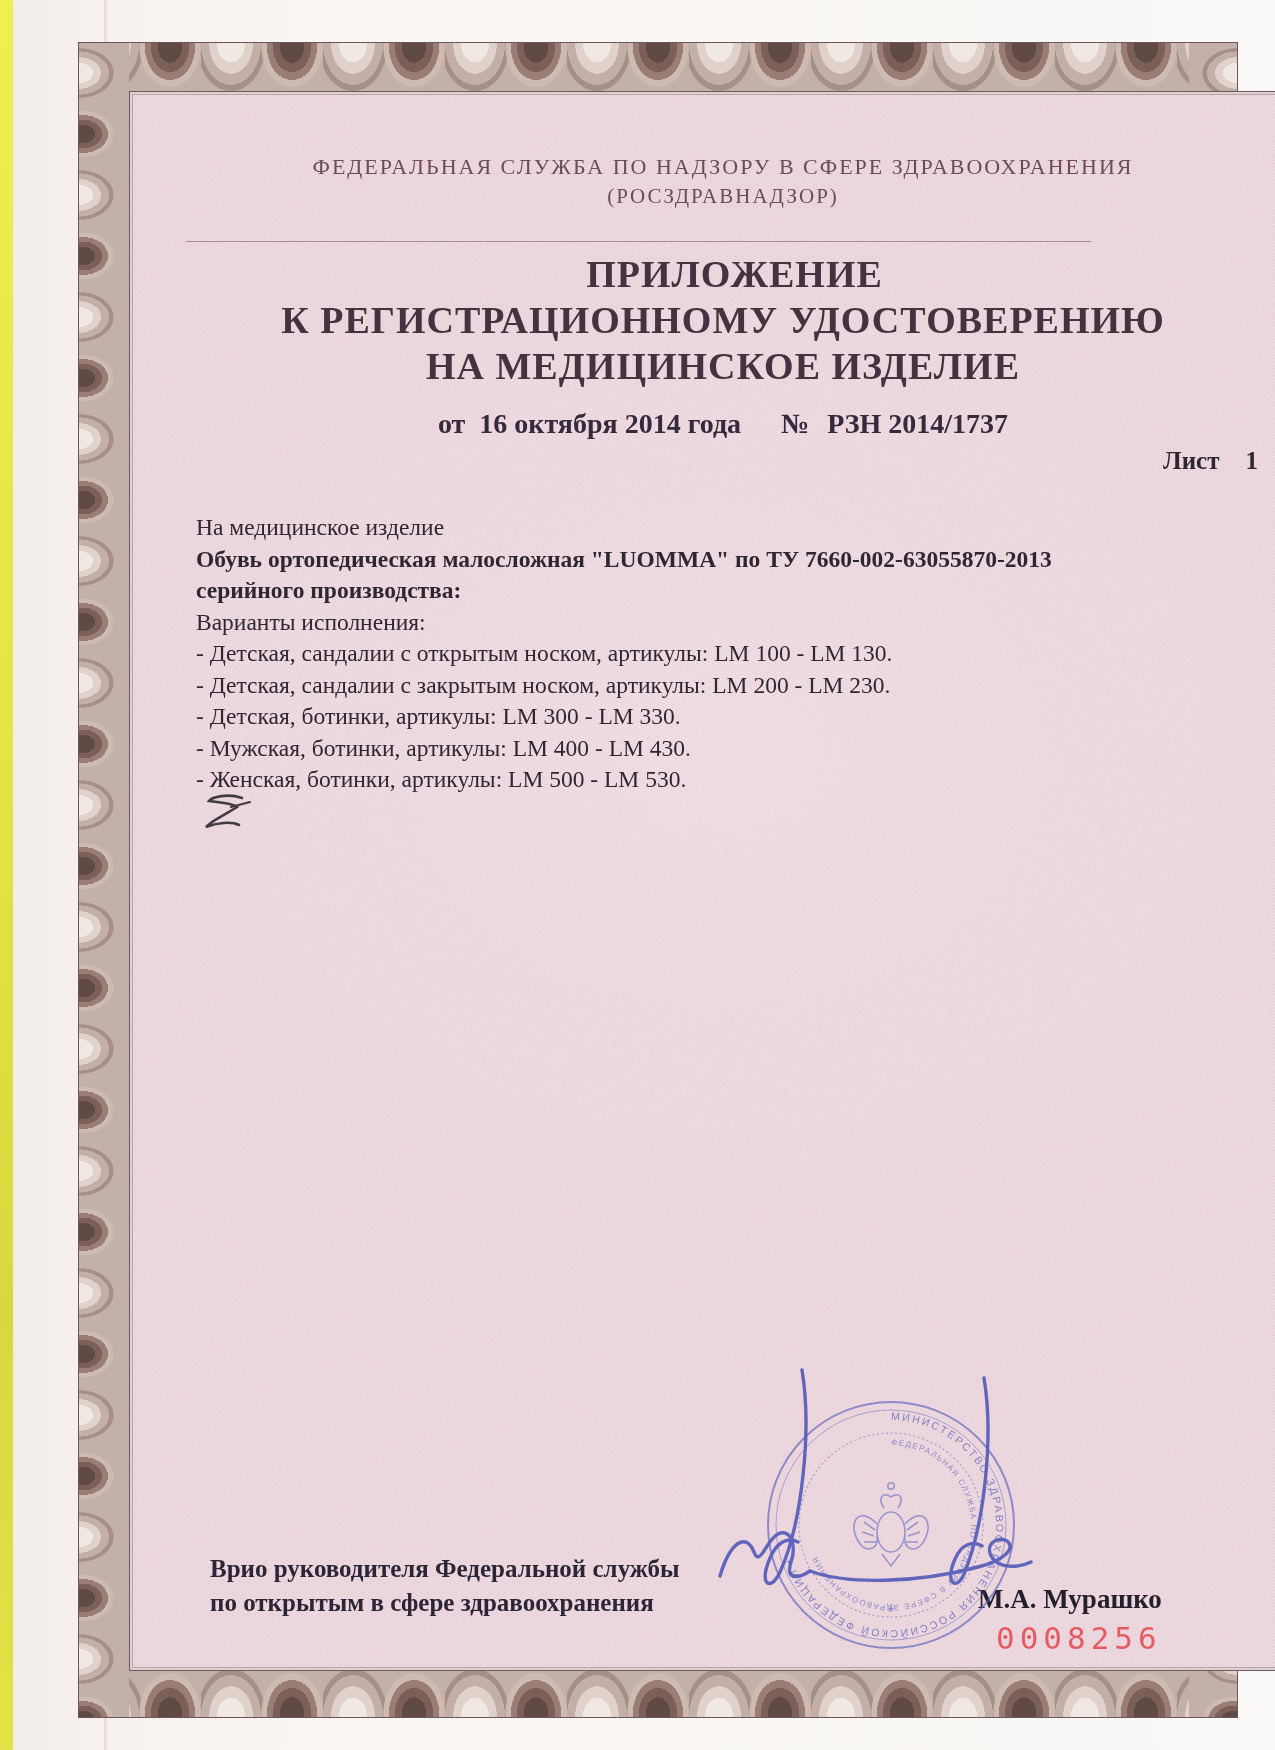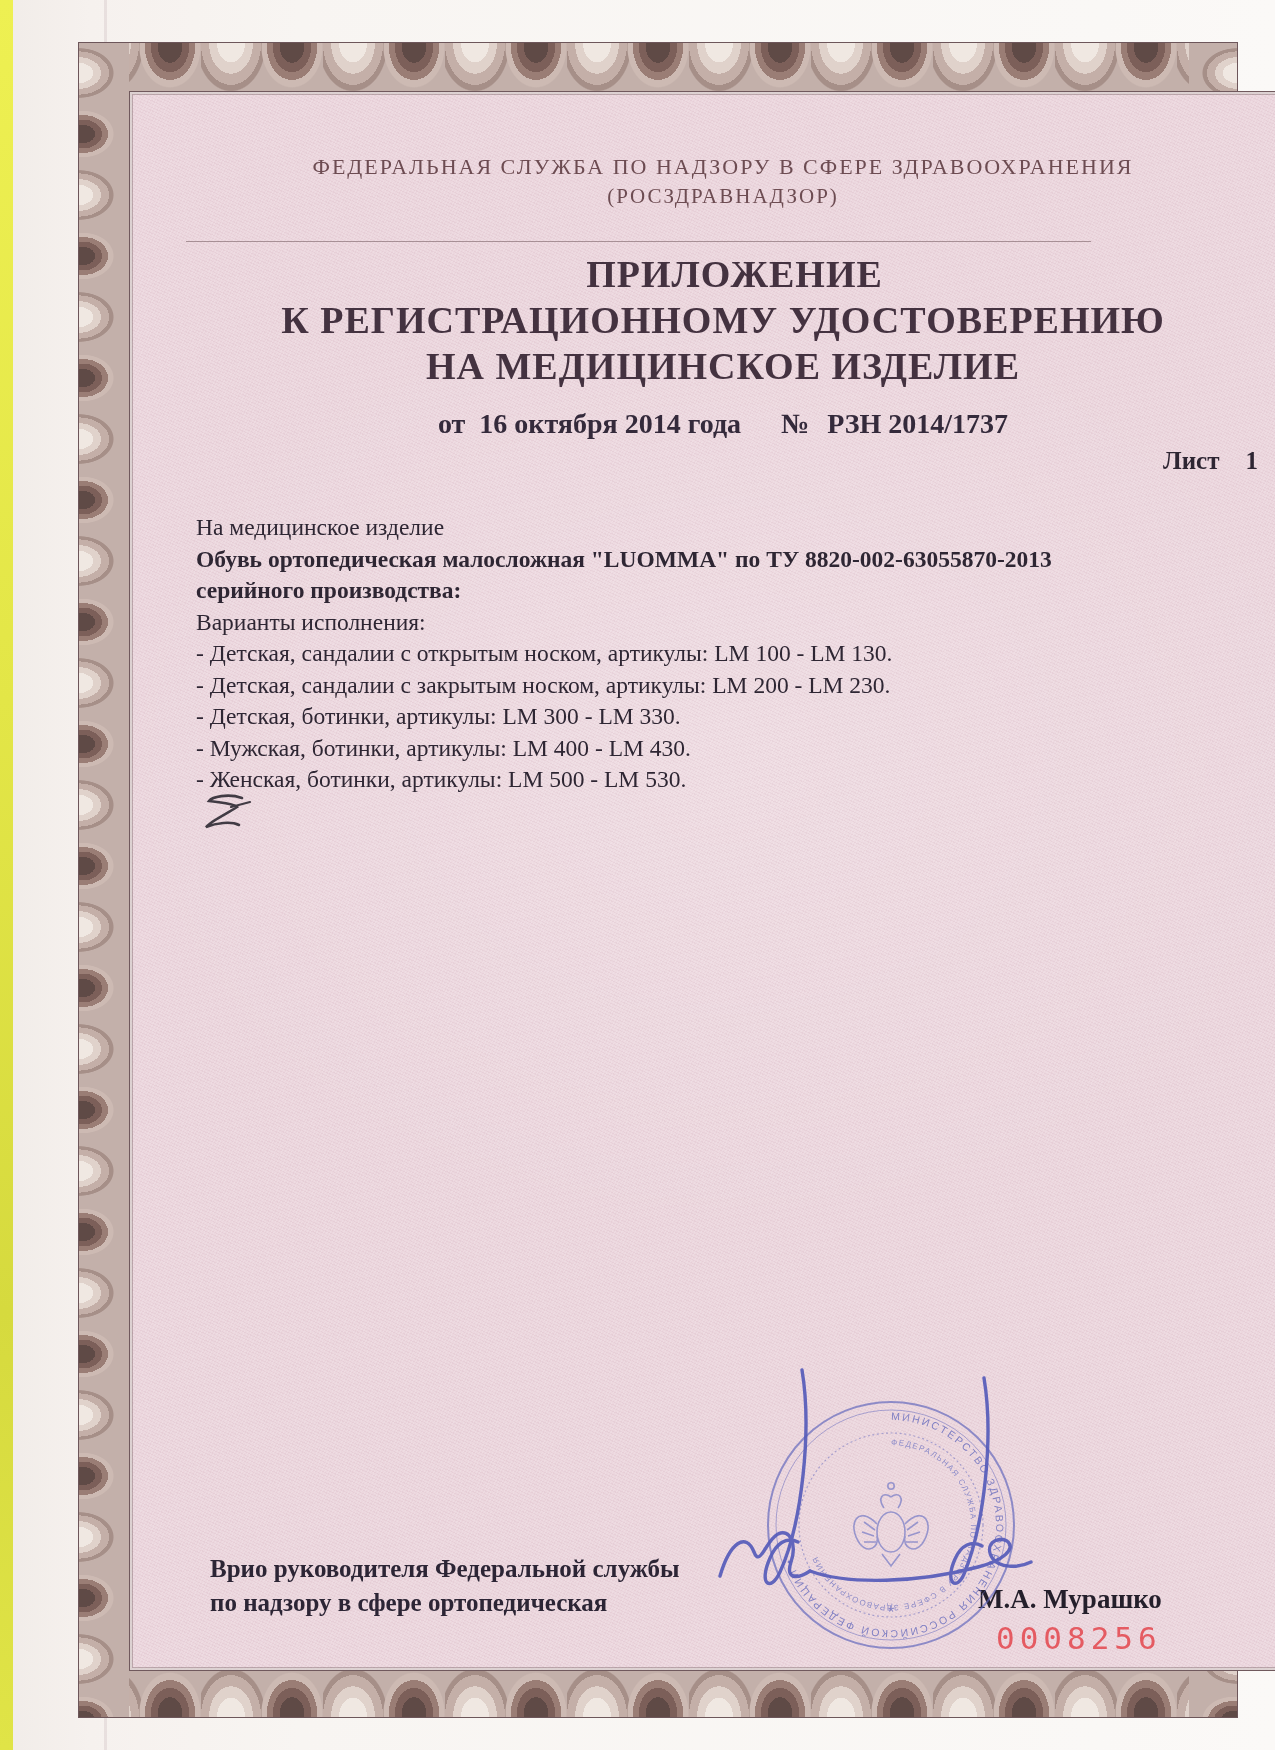--- a/index.html
+++ b/index.html
@@ -116,38 +116,38 @@
       </span>
     </div>
 
     <div class="sheet">
       <span>Лист</span>
       <span>1</span>
     </div>
 
     <div class="bodyblock">
       <div>На медицинское изделие</div>
-      <div class="bold">Обувь ортопедическая малосложная "LUOMMA" по ТУ 8820-002-63055870-2013</div>
+      <div class="bold">Обувь ортопедическая малосложная "LUOMMA" по ТУ 7660-002-63055870-2013</div>
       <div class="bold">серийного производства:</div>
       <div>Варианты исполнения:</div>
       <div>- Детская, сандалии с открытым носком, артикулы: LM 100 - LM 130.</div>
       <div>- Детская, сандалии с закрытым носком, артикулы: LM 200 - LM 230.</div>
       <div>- Детская, ботинки, артикулы: LM 300 - LM 330.</div>
       <div>- Мужская, ботинки, артикулы: LM 400 - LM 430.</div>
       <div>- Женская, ботинки, артикулы: LM 500 - LM 530.</div>
     </div>
 
     <svg class="zmark" width="58" height="46" viewBox="0 0 58 46">
       <path d="M44 8 C30 3 14 7 11 11 C24 13 35 13 39 17 C30 23 13 31 8 37 C18 33 33 31 41 35" fill="none" stroke="#413b44" stroke-width="2.6" stroke-linecap="round"></path>
       <path d="M33 17 L52 12" fill="none" stroke="#413b44" stroke-width="2.2" stroke-linecap="round"></path>
     </svg>
 
     <div class="sig-title">
       <div>Врио руководителя Федеральной службы</div>
-      <div>по надзору в сфере ортопедическая</div>
+      <div>по открытым в сфере здравоохранения</div>
     </div>
     <div class="sig-name">М.А. Мурашко</div>
     <div class="serial">0008256</div>
 
     <svg class="stamp" width="262" height="262" viewBox="0 0 262 262" style="opacity:.88">
       <g stroke="#5c63bb" fill="none">
         <circle cx="131" cy="131" r="123" stroke-width="2" opacity=".75"></circle>
         <circle cx="131" cy="131" r="115" stroke-width="1" opacity=".55"></circle>
         <circle cx="131" cy="131" r="92" stroke-width="1.2" stroke-dasharray="2 2.6" opacity=".55"></circle>
       </g>

